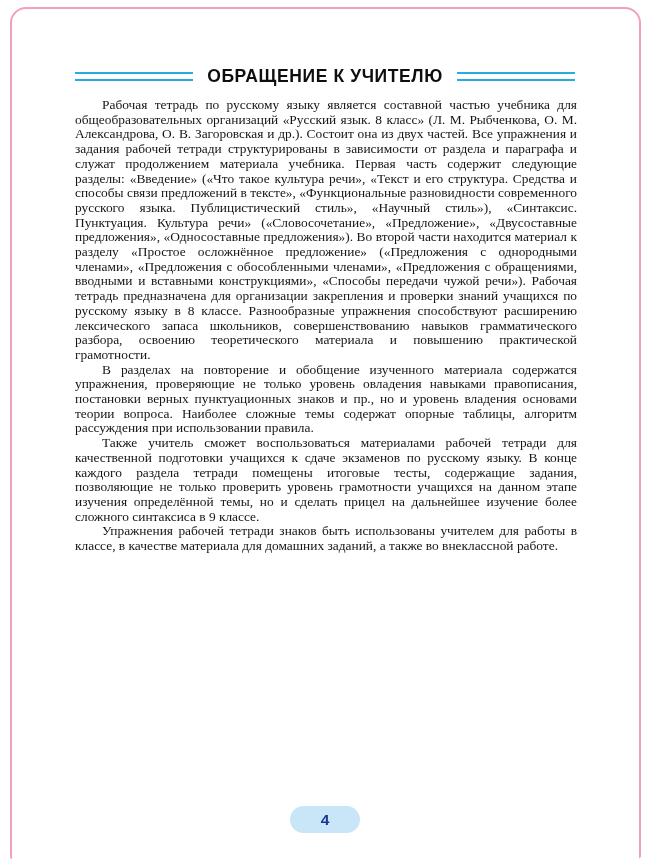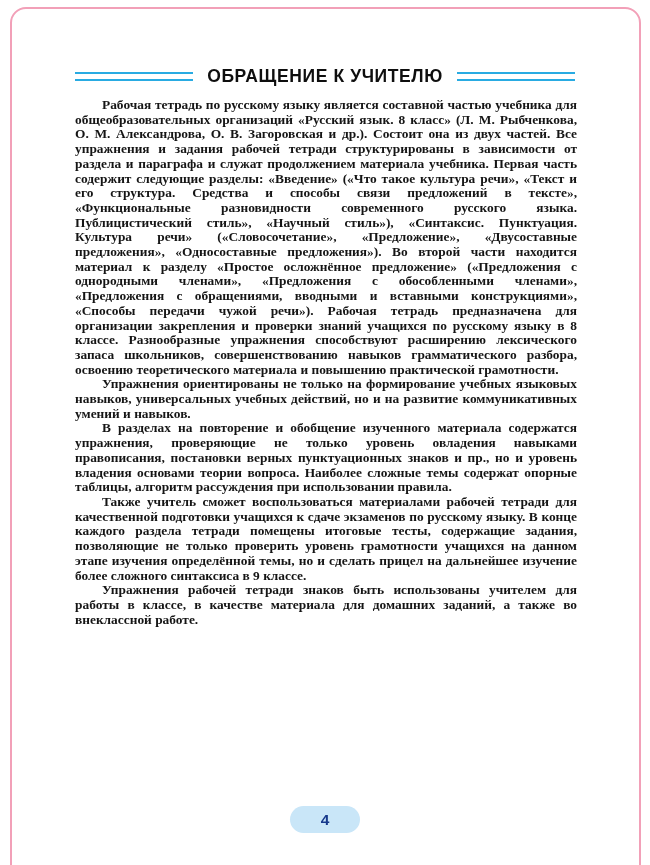--- a/index.html
+++ b/index.html
@@ -13,20 +13,21 @@
     background: #ffffff;
     font-family: "Liberation Serif", "DejaVu Serif", serif;
     color: #151515;
   }
   .page {
     position: relative;
     width: 650px;
     height: 865px;
     background: #ffffff;
     overflow: hidden;
+    border-radius: 29px;
   }
   
   .frame {
     position: absolute;
     left: 10px;
     top: 7px;
     right: 9px;
     bottom: -34px;
     border: 2px solid var(--frame-pink, #F2A0B8);
     border-radius: 16px;
@@ -58,21 +59,20 @@
   }
   .body {
     position: absolute;
     left: 75px;
     right: 73px;
     top: 98px;
     text-align: justify;
     font-size: 13.4px;
     line-height: 14.7px;
     hyphens: auto;
-    font-weight: bold;
     -webkit-hyphens: auto;
   }
   .body p {
     margin: 0;
     text-indent: 27px;
   }
   .footer {
     position: absolute;
     left: 0;
     right: 0;
@@ -103,21 +103,20 @@
   <div class="frame"></div>
 
   <header class="header">
     <span class="rule"></span>
     <h1 class="title">ОБРАЩЕНИЕ К УЧИТЕЛЮ</h1>
     <span class="rule"></span>
   </header>
 
   <main class="body">
     <p>Рабочая тетрадь по русскому языку является составной частью учебника для общеобразовательных организаций «Русский язык. 8 класс» (Л. М. Рыбченкова, О. М. Александрова, О. В. Загоровская и др.). Состоит она из двух частей. Все упражнения и задания рабочей тетради структурированы в зависимости от раздела и параграфа и служат продолжением материала учебника. Первая часть содержит следующие разделы: «Введение» («Что такое культура речи», «Текст и его структура. Средства и способы связи предложений в тексте», «Функциональные разновидности современного русского языка. Публицистический стиль», «Научный стиль»), «Синтаксис. Пунктуация. Культура речи» («Словосочетание», «Предложение», «Двусоставные предложения», «Односоставные предложения»). Во второй части находится материал к разделу «Простое осложнённое предложение» («Предложения с однородными членами», «Предложения с обособленными членами», «Предложения с обращениями, вводными и вставными конструкциями», «Способы передачи чужой речи»). Рабочая тетрадь предназначена для организации закрепления и проверки знаний учащихся по русскому языку в 8 классе. Разнообразные упражнения способствуют расширению лексического запаса школьников, совершенствованию навыков грамматического разбора, освоению теоретического материала и повышению практической грамотности.</p>
-    <p>Упражнения ориентированы не только на формирование учебных языковых навыков, универсальных учебных действий, но и на развитие коммуникативных умений и навыков.</p>
     <p>В разделах на повторение и обобщение изученного материала содержатся упражнения, проверяющие не только уровень овладения навыками правописания, постановки верных пунктуационных знаков и пр., но и уровень владения основами теории вопроса. Наиболее сложные темы содержат опорные таблицы, алгоритм рассуждения при использовании правила.</p>
     <p>Также учитель сможет воспользоваться материалами рабочей тетради для качественной подготовки учащихся к сдаче экзаменов по русскому языку. В конце каждого раздела тетради помещены итоговые тесты, содержащие задания, позволяющие не только проверить уровень грамотности учащихся на данном этапе изучения определённой темы, но и сделать прицел на дальнейшее изучение более сложного синтаксиса в 9 классе.</p>
     <p>Упражнения рабочей тетради знаков быть использованы учителем для работы в классе, в качестве материала для домашних заданий, а также во внеклассной работе.</p>
   </main>
 
   <footer class="footer">
     <div class="page-badge">
       <span>4</span>
     </div>
   </footer>

